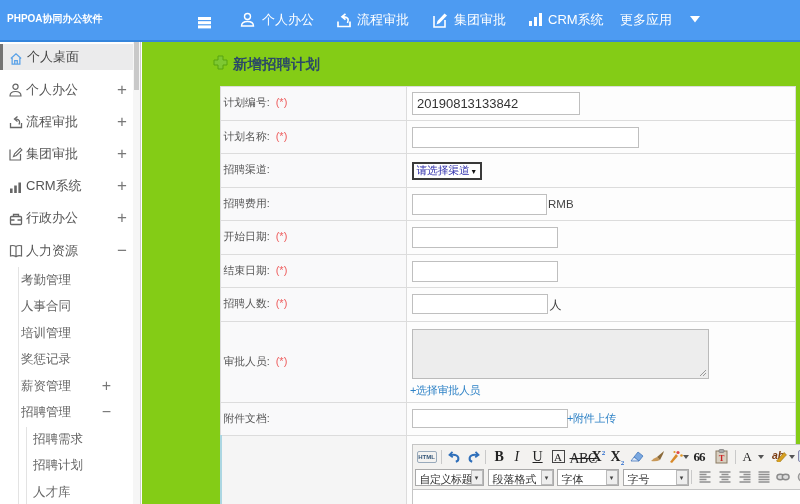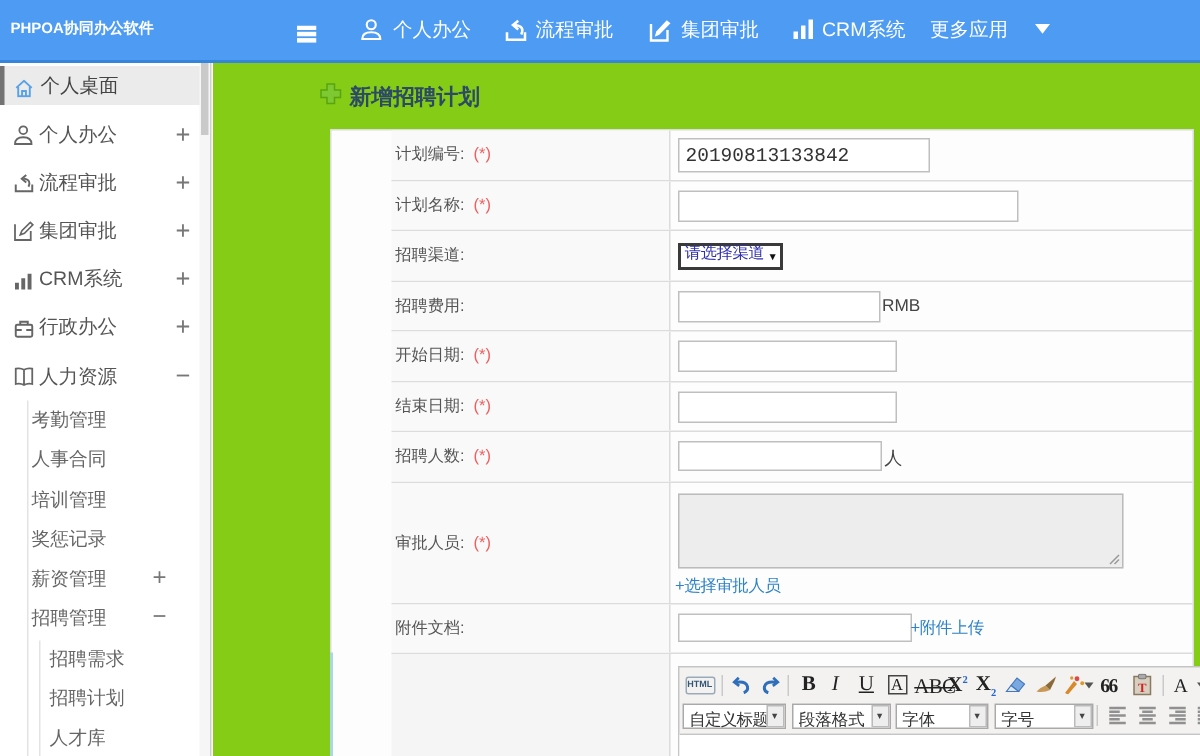--- a/index.html
+++ b/index.html
@@ -29,27 +29,27 @@
 .m2 .pm { position:absolute; right:29px; color:#777; font-size:16px; font-weight:300; }
 .m3 .txt { left:33px; }
 .guide1 { position:absolute; left:18px; top:225px; width:1px; height:237px; background:#e3e3e3; }
 .guide2 { position:absolute; left:26px; top:385px; width:1px; height:77px; background:#e3e3e3; }
 
 
 #content { position:absolute; left:142px; top:42px; width:658px; height:462px; background:#84cc16; }
 #pagehead { position:absolute; left:71px; top:13px; width:400px; height:20px; }
 #pagehead .tt { position:absolute; left:20px; top:0; font-size:14.5px; font-weight:bold; color:#2c4a66; }
 
-#tbl { position:absolute; left:78px; top:44px; width:576px; border:1px solid #dcdcdc; border-bottom:none; background:#fdfdfd;padding-left:40px; }
+#tbl { position:absolute; left:78px; top:44px; width:576px; border:1px solid #dcdcdc; border-bottom:none; background:#fdfdfd; }
 .row { position:relative; border-bottom:1px solid #dcdcdc; }
 .lab { position:absolute; left:0; top:0; bottom:0; width:186px; background:#f9f9fa; border-right:1px solid #dcdcdc; }
 .lab > span { position:absolute; left:2.5px; top:50%; margin-top:-7px; font-size:10.8px; color:#555; white-space:nowrap; }
 .red { color:#ee5f5f; font-size:11px; margin-left:3px; }
 .fld { position:absolute; left:187px; top:0; right:0; bottom:0; }
-.inp { position:absolute; background:#fff; border:1px solid #bfbfbf;font-family:Liberation Mono, monospace; }
+.inp { position:absolute; background:#fff; border:1px solid #bfbfbf; }
 .itx { font-size:14.5px; color:#333; padding-left:6px; line-height:20px; }
 .unit { position:absolute; font-size:12.5px; color:#444; }
 .lnk { position:absolute; font-size:11px; letter-spacing:-0.3px; color:#2e82c6; white-space:nowrap; }
 
 #ked { position:absolute; left:3.5px; top:8px; width:390px; height:62px; border:1px solid #c5c5c5; border-right:none; background:#f3f2f0; }
 #tb { position:absolute; left:0; top:1.5px; width:100%; height:22px; }
 #tb2 { position:absolute; left:0; top:22px; width:100%; height:21px; }
 .ki { position:absolute; top:2px; font-size:12px; color:#222; }
 .kserif { font-family:"Liberation Serif",serif; font-size:14px; }
 .ksep { position:absolute; top:3px; width:1px; height:14px; background:#c9c9c9; }

